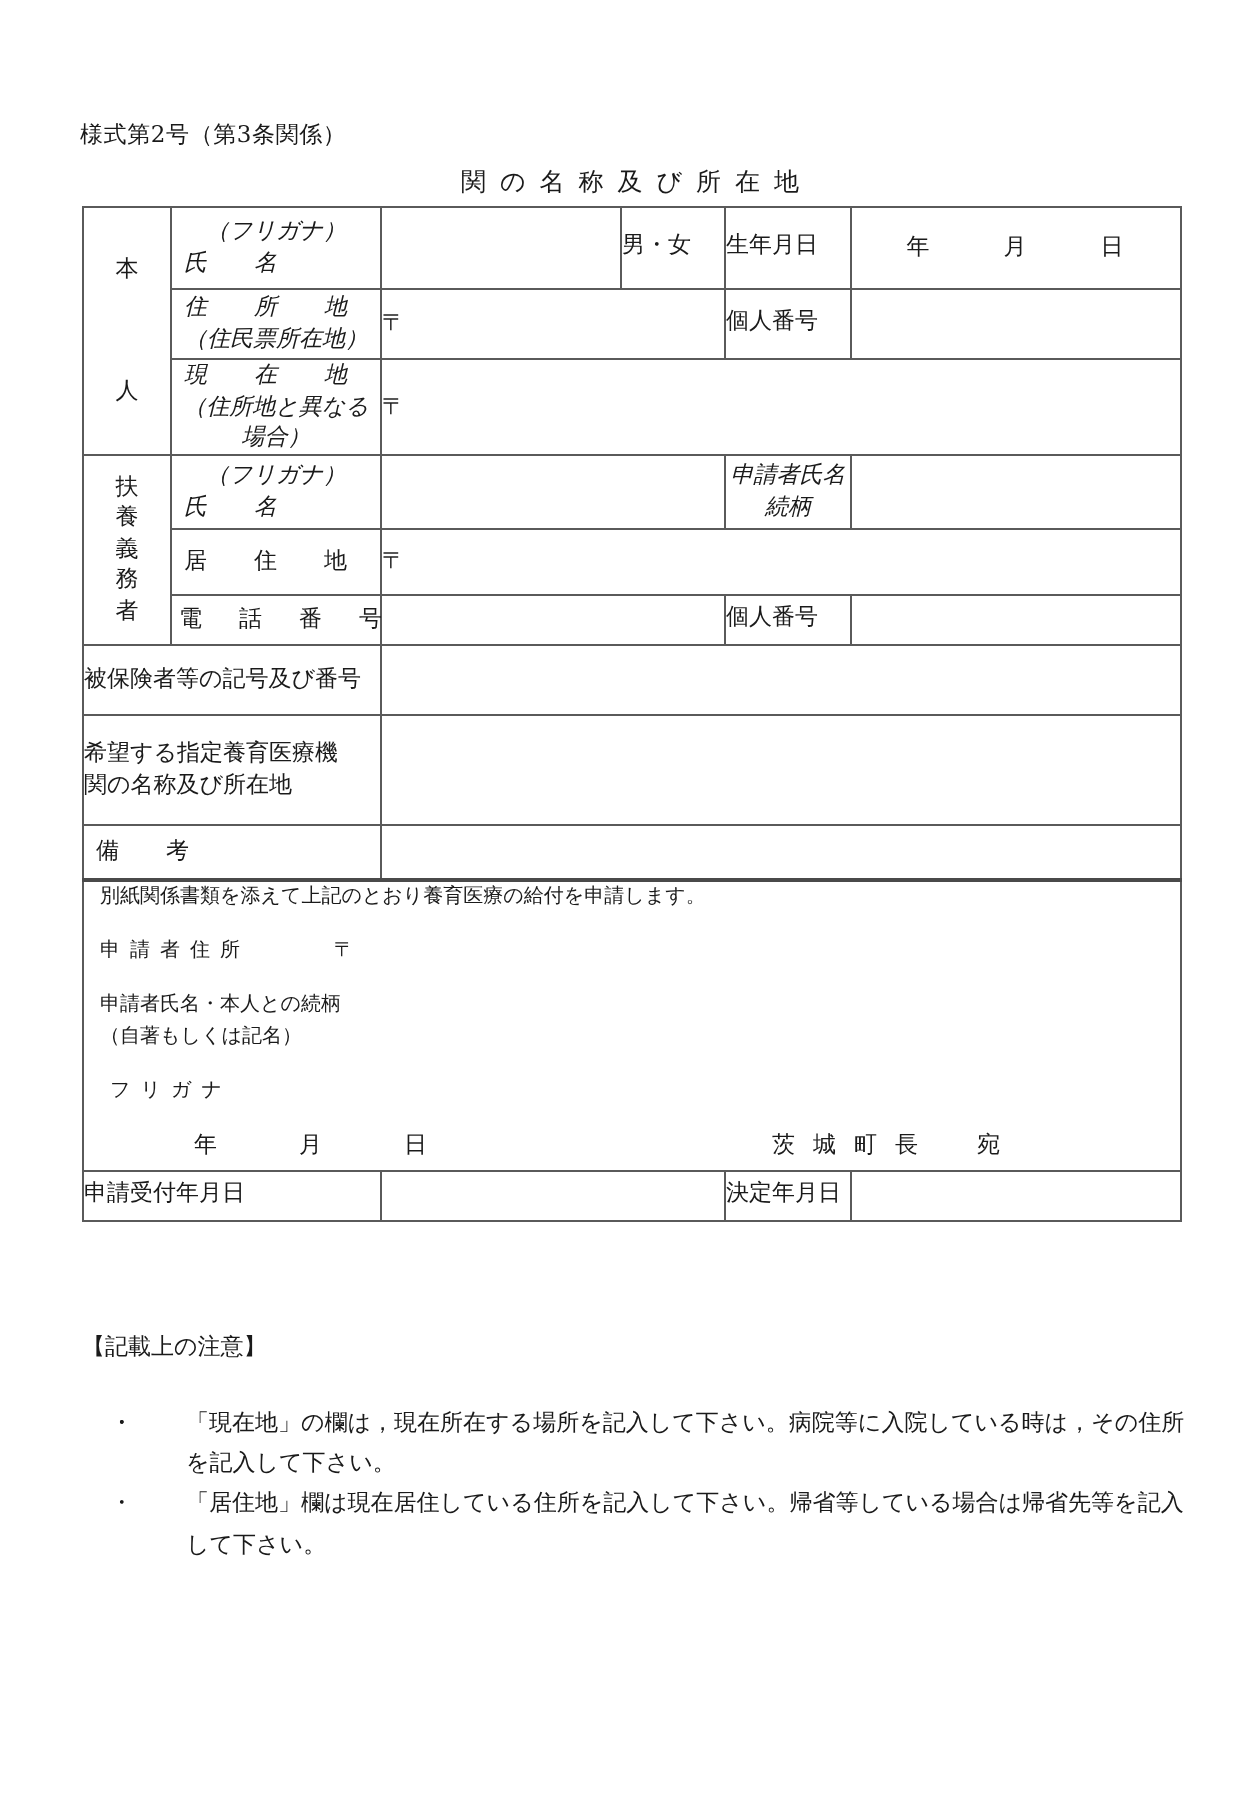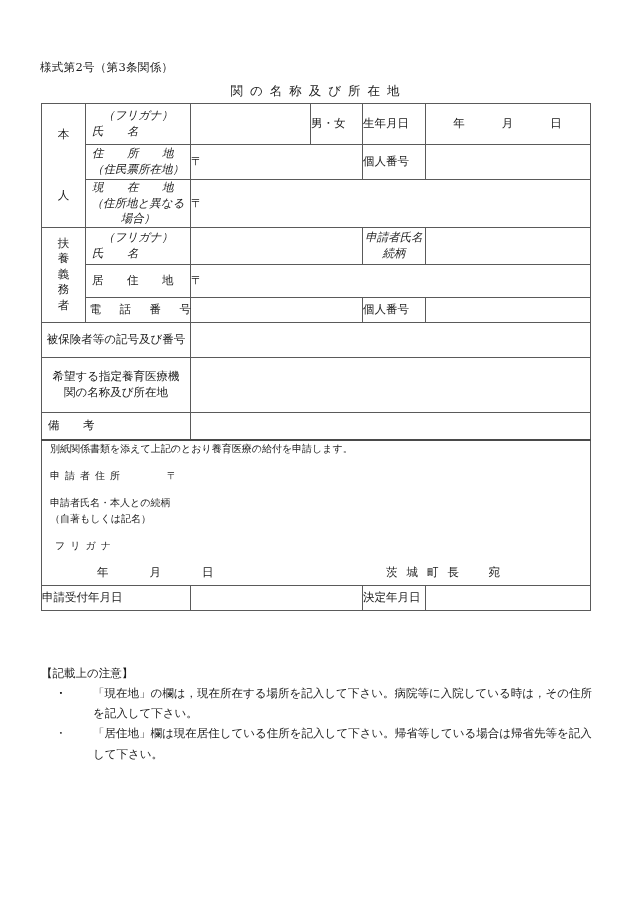--- a/index.html
+++ b/index.html
@@ -83,21 +83,21 @@
     white-space: nowrap;
   }
   .ctr { text-align: left; font-family: Liberation Serif, serif; }
   .lbl-multi {
     text-align: center;
     font-size: 11.5px;
     line-height: 1.45;
     font-style: italic;
   }
   .lbl-left {
-    text-align: center;
+    text-align: left;
     padding: 4px 4px 4px 6px;
     font-size: 11.5px;
     line-height: 1.5;
   }
   .postal {
     padding: 4px 0 0 7px;
     font-size: 11.5px;
   }
   .date-line {
     text-align: center;
@@ -147,21 +147,21 @@
 
   
   .notes {
     position: absolute;
     left: 41px;
     top: 663px;
     width: 556px;
     font-size: 11.5px;
     line-height: 1.75;
   }
-  .notes-title { margin-bottom: 0; }
+  .notes-title { margin-bottom: 18px; }
   .note-item {
     position: relative;
     padding-left: 52px;
     margin-bottom: 0px;
   }
   .note-item .bullet {
     position: absolute;
     left: 14px;
     top: 0;
   }

